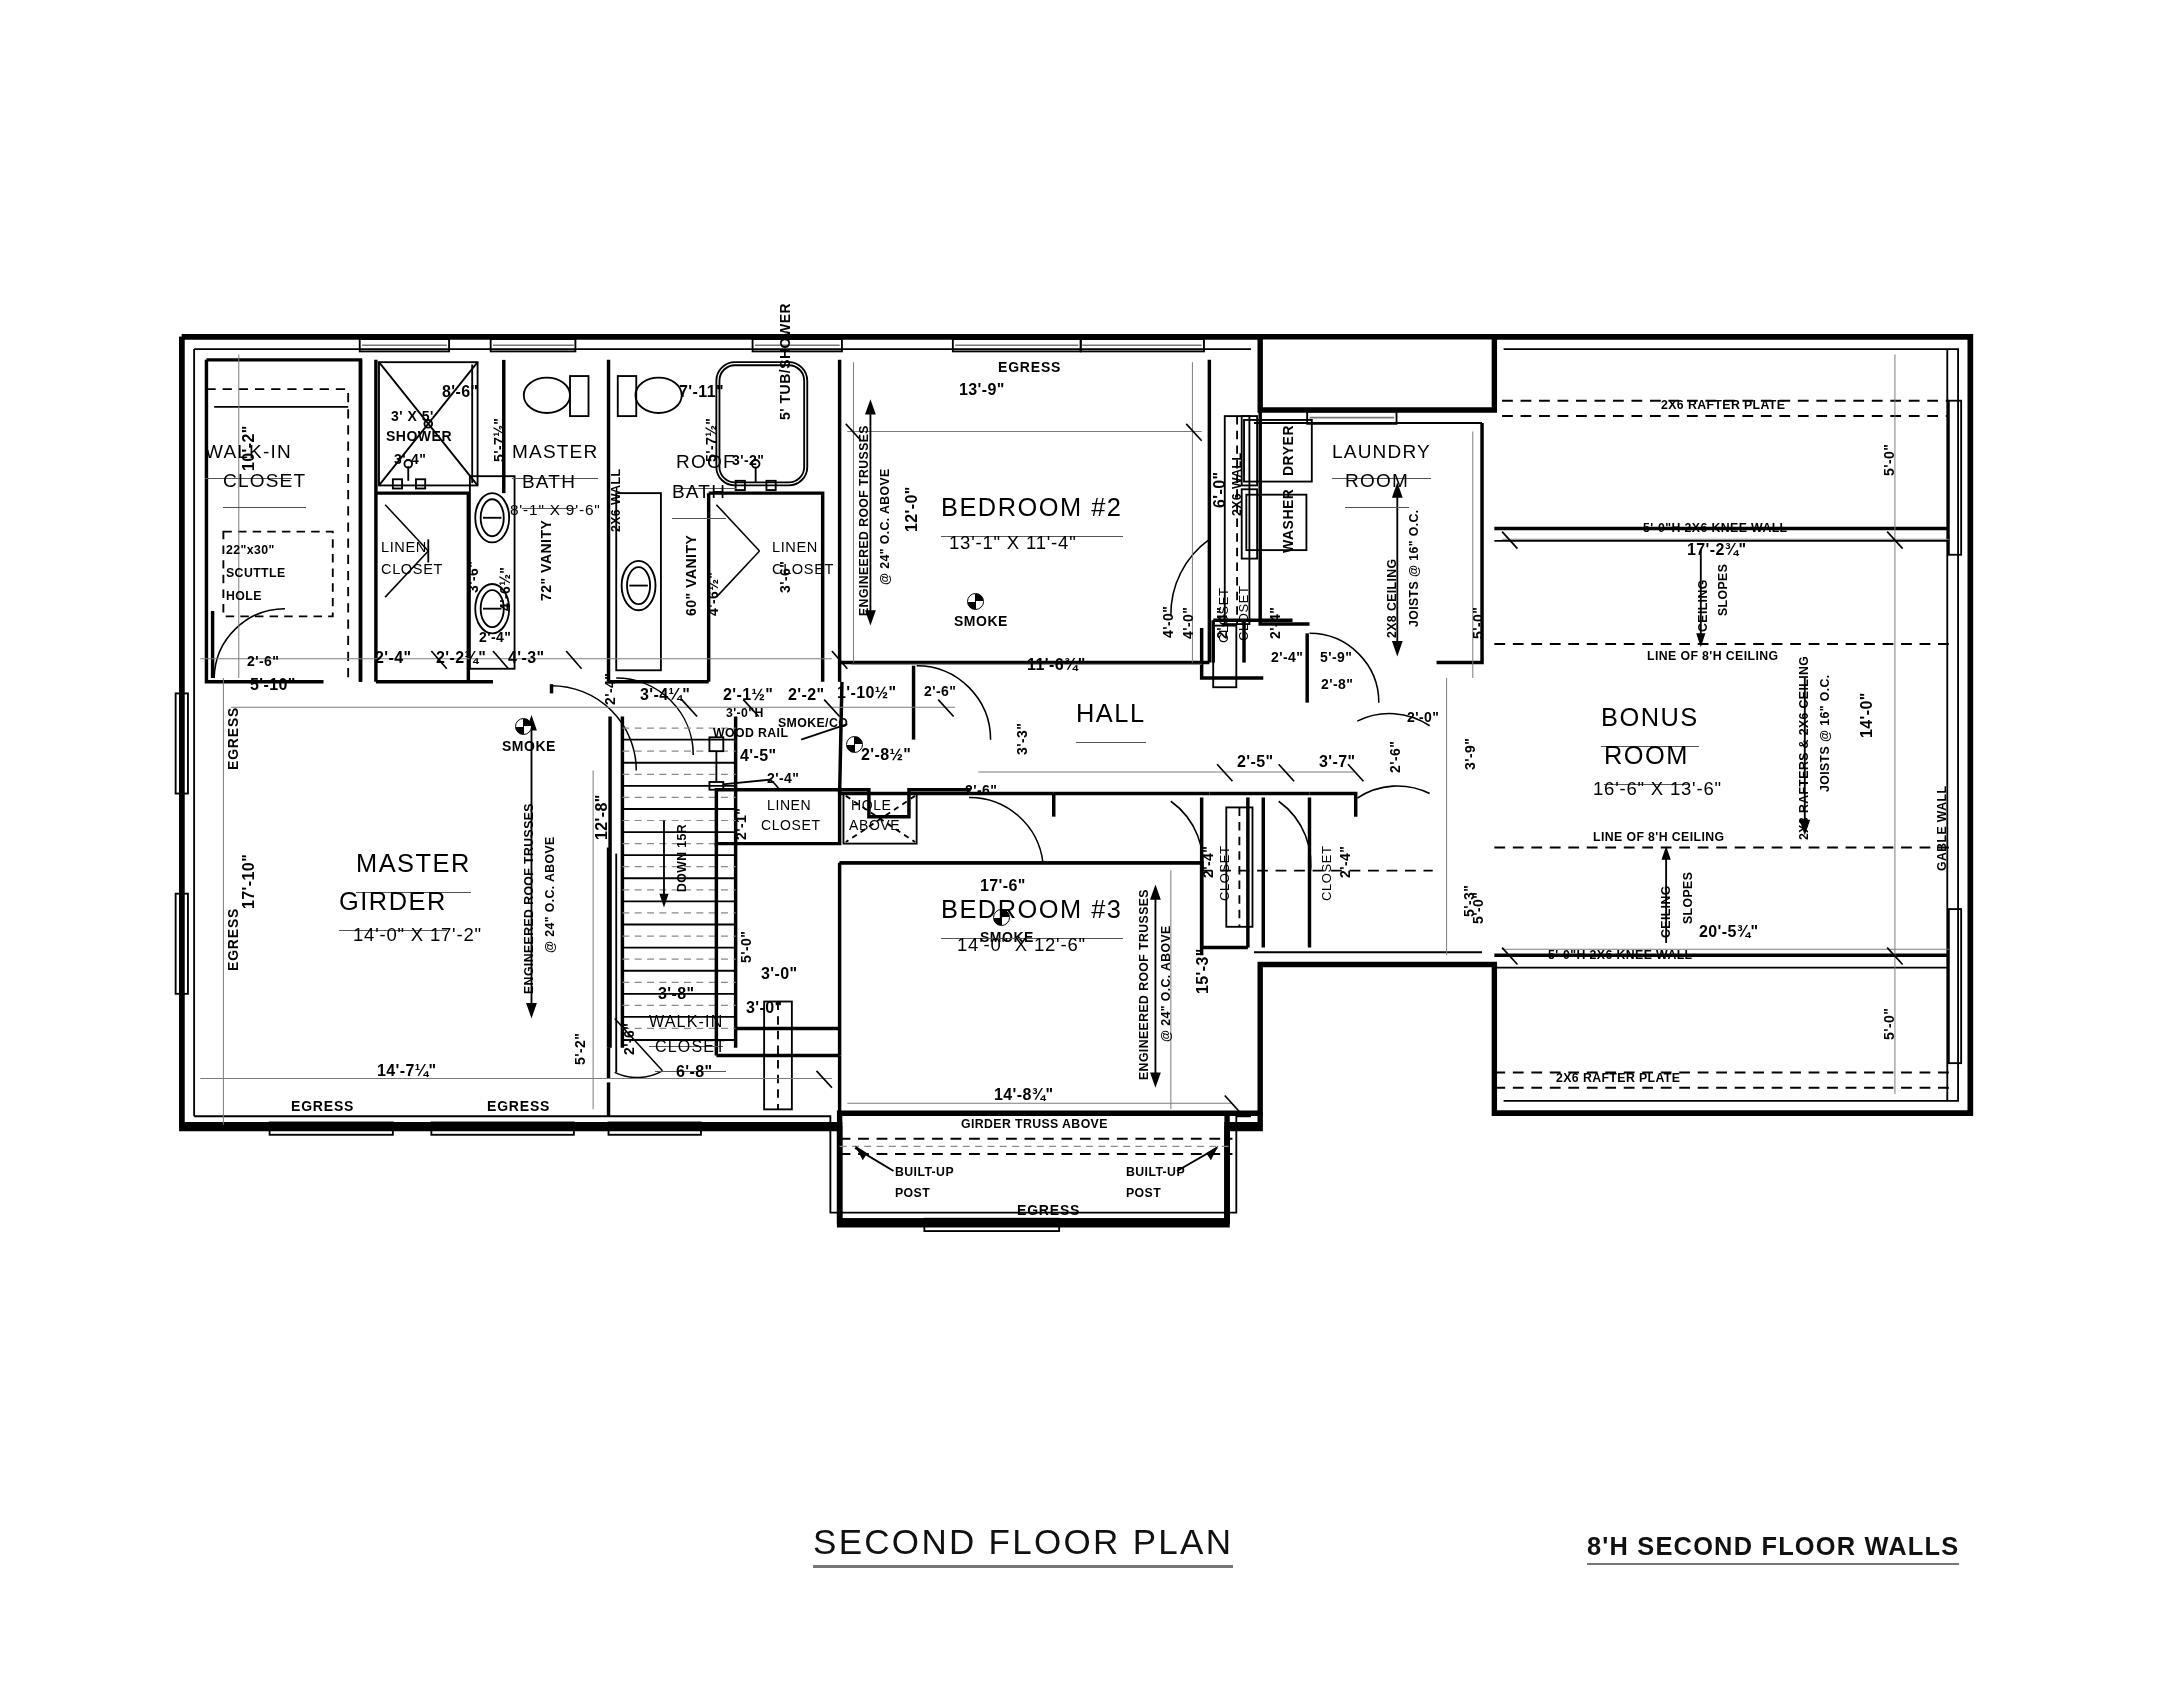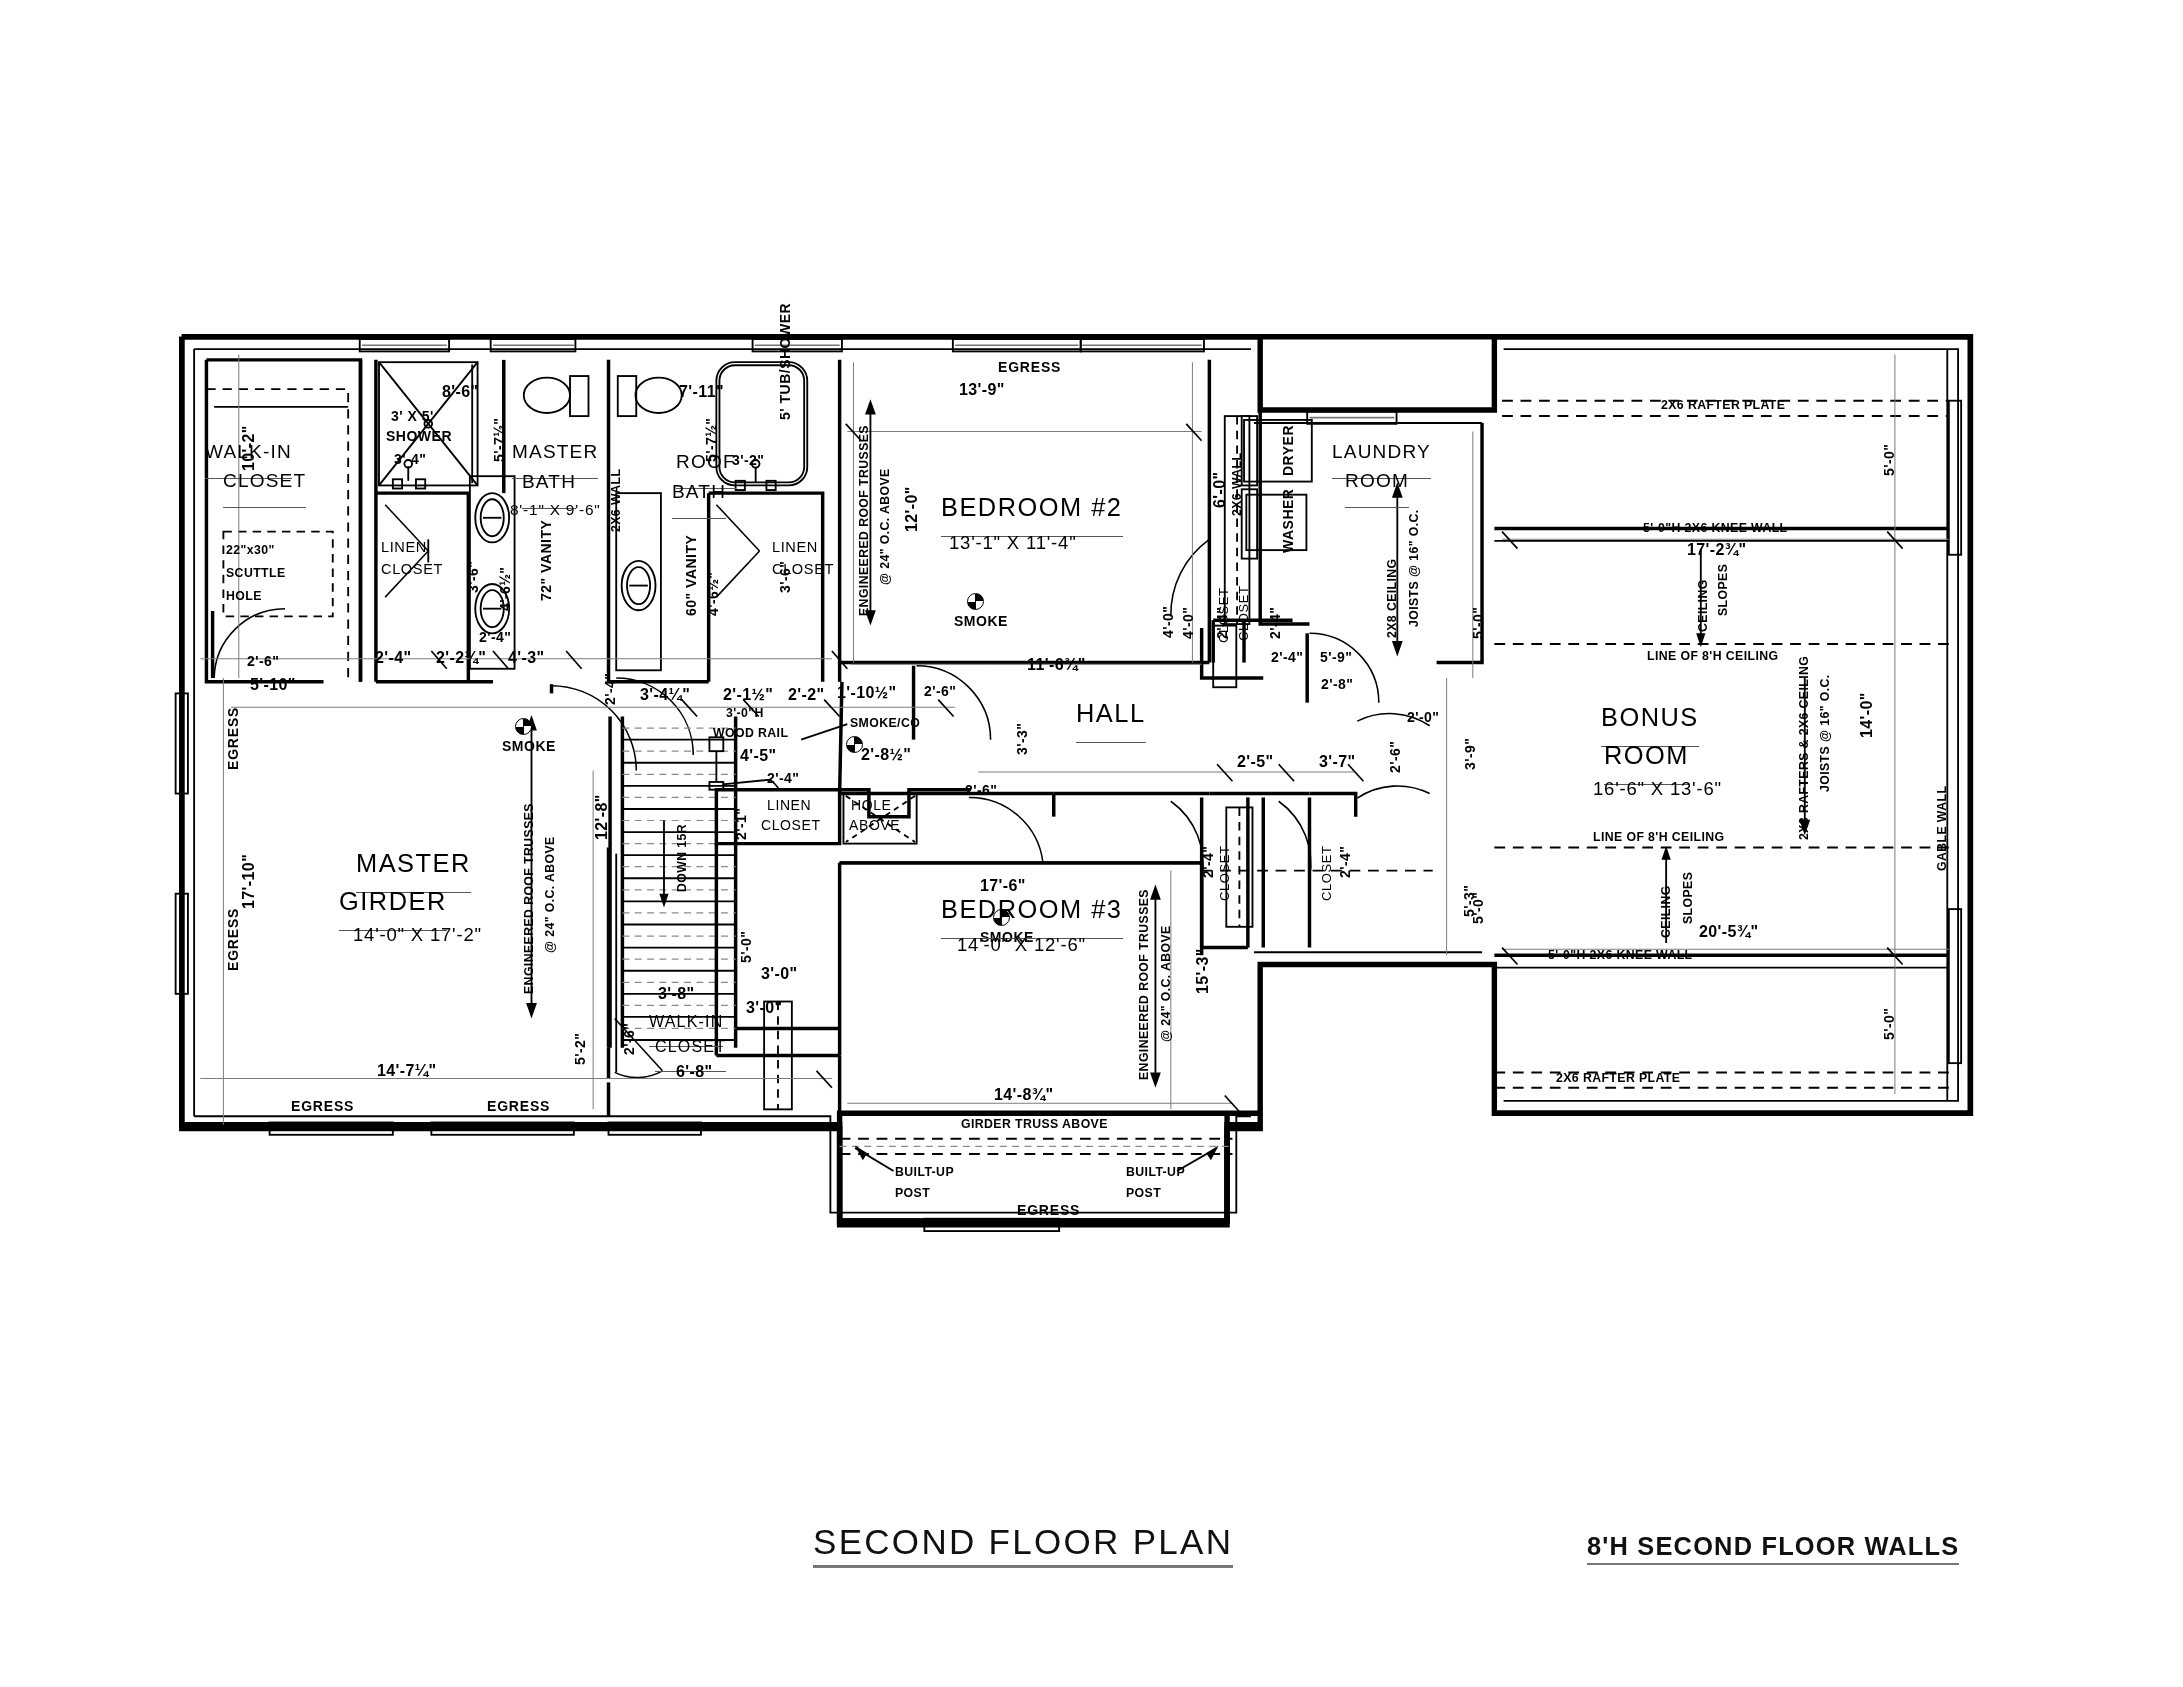--- a/index.html
+++ b/index.html
@@ -489,21 +489,21 @@
   <div class="lbl dim" style="left:640px;top:686px;">3'-4¼"</div>
   <div class="lbl dim" style="left:723px;top:686px;">2'-1½"</div>
   <div class="lbl dim" style="left:788px;top:686px;">2'-2"</div>
   <div class="lbl dim" style="left:837px;top:684px;">1'-10½"</div>
   <div class="lbl dim-sm" style="left:924px;top:683px;">2'-6"</div>
 
   <div class="lbl note-sm" style="left:726px;top:706px;">3'-0"H</div>
   <div class="lbl note-sm" style="left:713px;top:726px;">WOOD RAIL</div>
   <div class="lbl dim" style="left:740px;top:747px;">4'-5"</div>
   <div class="lbl dim" style="left:861px;top:746px;">2'-8½"</div>
-  <div class="lbl note-sm" style="left:850px;top:716px;">SMOKE/CO</div>
+  <div class="lbl note-sm" style="left:778px;top:716px;">SMOKE/CO</div>
   <div class="smoke-ico" style="left:846px;top:736px;"></div>
   <div class="lbl note-sm rot90" style="left:675px;top:892px;">DOWN 15R</div>
   <div class="lbl dim-sm" style="left:767px;top:770px;">2'-4"</div>
   <div class="lbl dim-sm rot90" style="left:733px;top:840px;">2'-1"</div>
   <div class="lbl closetlbl" style="left:767px;top:797px;font-size:14px;">LINEN</div>
   <div class="lbl closetlbl" style="left:761px;top:817px;font-size:14px;">CLOSET</div>
   <div class="lbl closetlbl" style="left:851px;top:797px;font-size:14px;">HOLE</div>
   <div class="lbl closetlbl" style="left:849px;top:817px;font-size:14px;">ABOVE</div>
   <div class="lbl dim-sm rot90" style="left:738px;top:963px;">5'-0"</div>
   <div class="lbl dim" style="left:746px;top:999px;">3'-0"</div>

